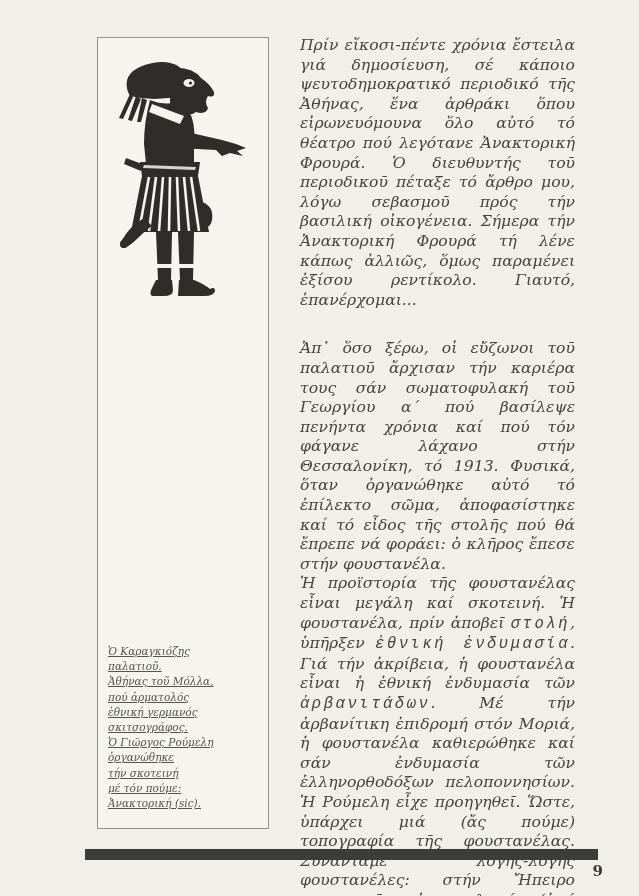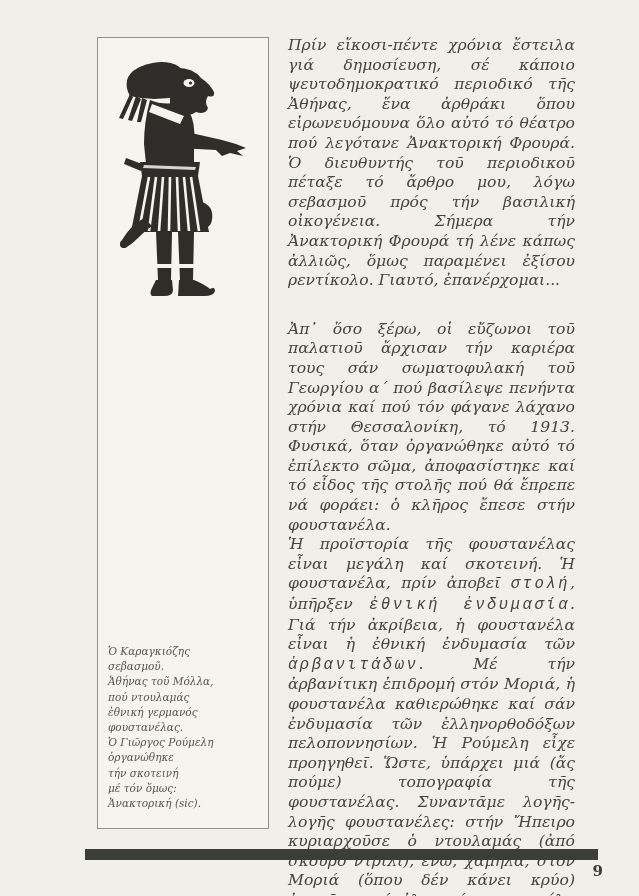--- a/index.html
+++ b/index.html
@@ -11,29 +11,29 @@
   
   .figure-box{
     position:absolute;left:97px;top:37px;width:172px;height:792px;
     background:#f6f4ef;border:1px solid #959188;box-sizing:border-box;
   }
   .figure-svg{position:absolute;left:18px;top:20px;width:136px;height:240px;}
   .sil{fill:#2e2d29;}
   .wh{fill:#f5f3ee;}
   .caption{
     position:absolute;left:10px;top:606px;width:130px;
-    font-style:italic;font-size:10.5px;line-height:15.2px;color:#56544d;
+    font-style:italic;font-size:10.5px;line-height:15.2px;color:#56544d;text-decoration:underline;
   }
   
   .article{
     position:absolute;left:284px;top:36px;width:291px;
     font-style:italic;font-size:15.6px;line-height:19.6px;
     color:#45443f;text-align:justify;
   }
-  .article p{margin:0 0 0 4px;}
+  .article p{margin:0 0 0 16px;}
   .article p:first-child{margin-bottom:29px;}
   .article .emph{letter-spacing:2.5px;font-family:Liberation Mono, monospace;}
   
   .footer-bar{
     position:absolute;left:85px;top:849px;width:513px;height:11px;
     background:#3b3d39;
   }
   .page-number{
     position:absolute;left:583px;top:862px;width:20px;
     font-size:15px;font-weight:bold;color:#3a3934;text-align:right;
@@ -85,29 +85,29 @@
     <path class="sil" d="M62,174 L78,174 L77,222 L64,222 Z"></path>
     <rect class="wh" x="41" y="206" width="15" height="4"></rect>
     <rect class="wh" x="63" y="206" width="15" height="4"></rect>
 
     <path class="sil" d="M40,222 L56,222 L57,232 Q57,238 48,238 L36,238 Q33,236 36,230 Z"></path>
     <path class="sil" d="M63,222 L78,222 Q88,226 94,231 Q99,228 99,233 Q98,238 88,238 L62,238 Z"></path>
   </svg>
 
   <div class="caption">
       <div>Ὁ Καραγκιόζης</div>
-      <div>σεβασμοῦ.</div>
+      <div>παλατιοῦ.</div>
       <div>Ἀθήνας τοῦ Μόλλα,</div>
-      <div>πού ντουλαμάς</div>
+      <div>πού ἁρματολός</div>
       <div>ἐθνική γερμανός</div>
-      <div>φουστανέλας.</div>
+      <div>σκιτσογράφος.</div>
       <div>Ὁ Γιῶργος Ρούμελη</div>
       <div>ὀργανώθηκε</div>
       <div>τήν σκοτεινή</div>
-      <div>μέ τόν ὅμως:</div>
+      <div>μέ τόν πούμε:</div>
       <div>Ἀνακτορική (sic).</div>
     </div>
 </div>
 
 <div class="article">
     <p><span>Πρίν εἴκοσι-πέντε χρόνια ἔστειλα γιά δημοσίευση, σέ κάποιο ψευτοδημοκρατικό περιοδικό τῆς Ἀθήνας, ἕνα ἀρθράκι ὅπου εἰρωνευόμουνα ὅλο αὐτό τό θέατρο πού λεγότανε Ἀνακτορική Φρουρά. Ὁ διευθυντής τοῦ περιοδικοῦ πέταξε τό ἄρθρο μου, λόγω σεβασμοῦ πρός τήν βασιλική οἰκογένεια. Σήμερα τήν Ἀνακτορική Φρουρά τή λένε κάπως ἀλλιῶς, ὅμως παραμένει ἐξίσου ρεντίκολο. Γιαυτό, ἐπανέρχομαι...</span></p>
     <p><span>Ἀπ᾿ ὅσο ξέρω, οἱ εὔζωνοι τοῦ παλατιοῦ ἄρχισαν τήν καριέρα τους σάν σωματοφυλακή τοῦ Γεωργίου α΄ πού βασίλεψε πενήντα χρόνια καί πού τόν φάγανε λάχανο στήν Θεσσαλονίκη, τό 1913. Φυσικά, ὅταν ὀργανώθηκε αὐτό τό ἐπίλεκτο σῶμα, ἀποφασίστηκε καί τό εἶδος τῆς στολῆς πού θά ἔπρεπε νά φοράει: ὁ κλῆρος ἔπεσε στήν φουστανέλα.</span></p>
     <p><span>Ἡ προϊστορία τῆς φουστανέλας εἶναι μεγάλη καί σκοτεινή. Ἡ φουστανέλα, πρίν ἀποβεῖ </span><span class="emph">στολή</span><span>, ὑπῆρξεν </span><span class="emph">ἐθνική ἐνδυμασία</span><span>. Γιά τήν ἀκρίβεια, ἡ φουστανέλα εἶναι ἡ ἐθνική ἐνδυμασία τῶν </span><span class="emph">ἀρβανιτάδων</span><span>. Μέ τήν ἀρβανίτικη ἐπιδρομή στόν Μοριά, ἡ φουστανέλα καθιερώθηκε καί σάν ἐνδυμασία τῶν ἑλληνορθοδόξων πελοποννησίων. Ἡ Ρούμελη εἶχε προηγηθεῖ. Ὥστε, ὑπάρχει μιά (ἄς πούμε) τοπογραφία τῆς φουστανέλας. Συναντᾶμε λογῆς-λογῆς φουστανέλες: στήν Ἤπειρο κυριαρχοῦσε ὁ ντουλαμάς (ἀπό σκοῦρο ντρίλι), ἐνῶ, χαμηλά, στόν Μοριά (ὅπου δέν κάνει κρύο) ἀρκοῦσε μιά ἐλαφριά φουστανέλα κι ἕνα γελέκι.</span></p>
   </div>
 

